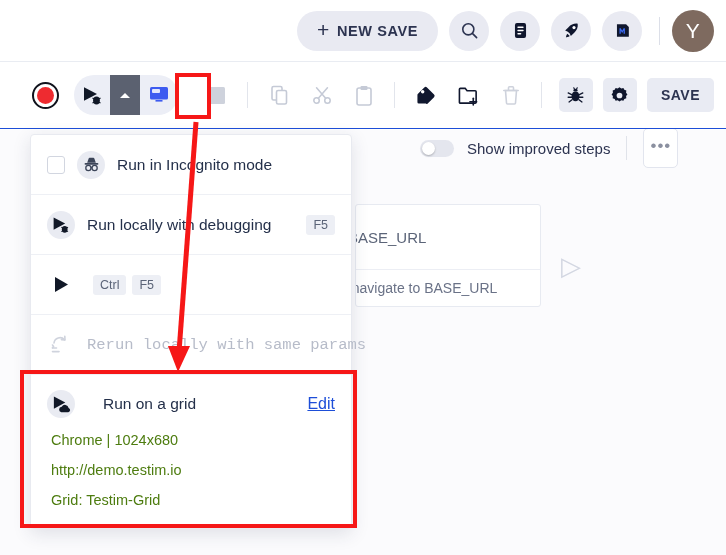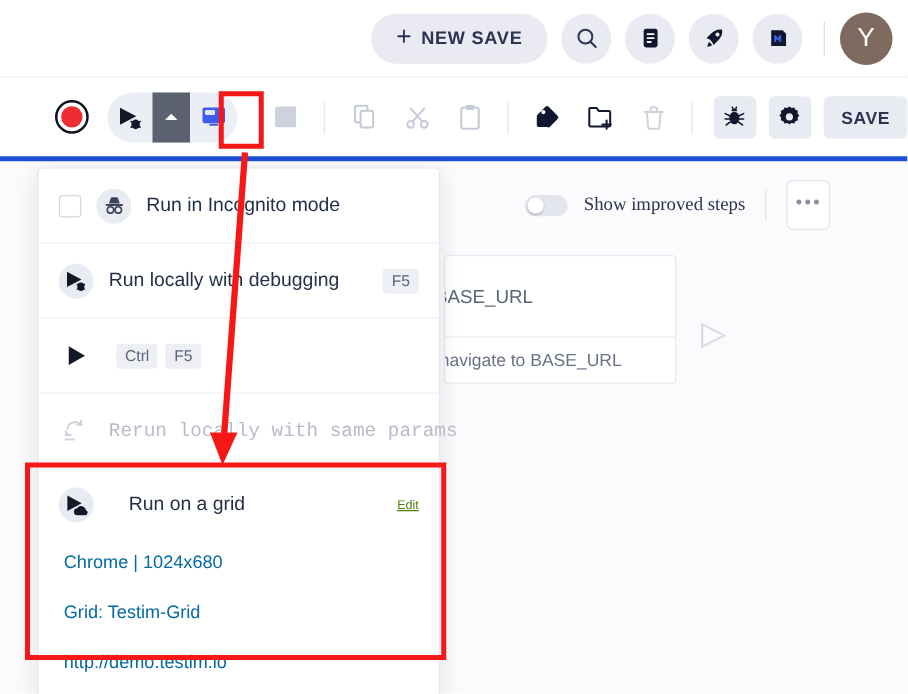--- a/index.html
+++ b/index.html
@@ -86,22 +86,22 @@
   .toolbar {
     position: absolute;
     left: 0; top: 62px;
     width: 726px;
     height: 67px;
     background: #ffffff;
     box-sizing: border-box;
     display: flex;
     align-items: center;
     justify-content: flex-end;
-    padding-right: 0;
-    border-bottom: 4px solid #1d4ed8;
+    padding-right: 12px;
+    border-bottom: 1px solid #1d4ed8;
   }
   .record-btn {
     width: 27px; height: 27px;
     border-radius: 50%;
     border: 2.5px solid #10121c;
     box-sizing: border-box;
     display: flex; align-items: center; justify-content: center;
     cursor: pointer;
   }
   .record-dot {
@@ -179,25 +179,24 @@
   
   .canvas {
     position: absolute;
     left: 0; top: 130px;
     width: 726px;
     height: 425px;
     background: #fbfbfd;
   }
   .steps-toolbar {
     position: absolute;
-    left: 420px; top: 148px;
+    left: 420px; top: 132px;
     display: flex;
     align-items: center;
     height: 32px;
-    font-family: Liberation Serif, serif;
   }
   .toggle {
     width: 34px; height: 17px;
     border-radius: 9px;
     background: #e4e6ee;
     position: relative;
     cursor: pointer;
     flex: none;
   }
   .toggle-knob {
@@ -347,29 +346,29 @@
     display: flex;
     align-items: center;
   }
   .grid-title {
     font-size: 15.5px;
     color: #24304a;
     flex: 1;
     margin-left: 16px;
   }
   .edit-link {
-    font-size: 10px;
-    color: #4d7c0f;
+    font-size: 16px;
+    color: #1d4ed8;
     text-decoration: underline;
     cursor: pointer;
   }
   .grid-line {
     font-size: 14.5px;
-    color: #0369a1;
-    margin-top: 24px;
+    color: #4d7c0f;
+    margin-top: 14px;
     margin-left: 4px;
   }
 
   
   .red-box-top {
     position: absolute;
     left: 175px; top: 73px;
     width: 36px; height: 46px;
     border: 4px solid #f61717;
     box-sizing: border-box;
@@ -636,22 +635,22 @@
       <div class="icon-circle">
         <svg width="23" height="20" viewBox="0 0 24 21">
           <path d="M4 2.5 L16 9 L4 15.5 Z" fill="#111827"></path>
           <path d="M11.8 19.2 a3 3 0 0 1 .4-5.9 a4 4 0 0 1 7.3 1.3 a2.4 2.4 0 0 1-.4 4.6z" fill="#111827"></path>
         </svg>
       </div>
       <div class="grid-title">Run on a grid</div>
       <div class="edit-link">Edit</div>
     </div>
     <div class="grid-line">Chrome | 1024x680</div>
+    <div class="grid-line">http://demo.testim.io</div>
     <div class="grid-line">Grid: Testim-Grid</div>
-    <div class="grid-line">http://demo.testim.io</div>
   </div>
 </div>
 
 <div class="red-box-top"></div>
 <div class="red-box-bottom"></div>
 
 <svg class="red-arrow">
   <line x1="196" y1="122" x2="179" y2="352" stroke="#f61717" stroke-width="5"></line>
   <polygon points="178,372 168,346 190,346" fill="#f61717"></polygon>
 </svg>

